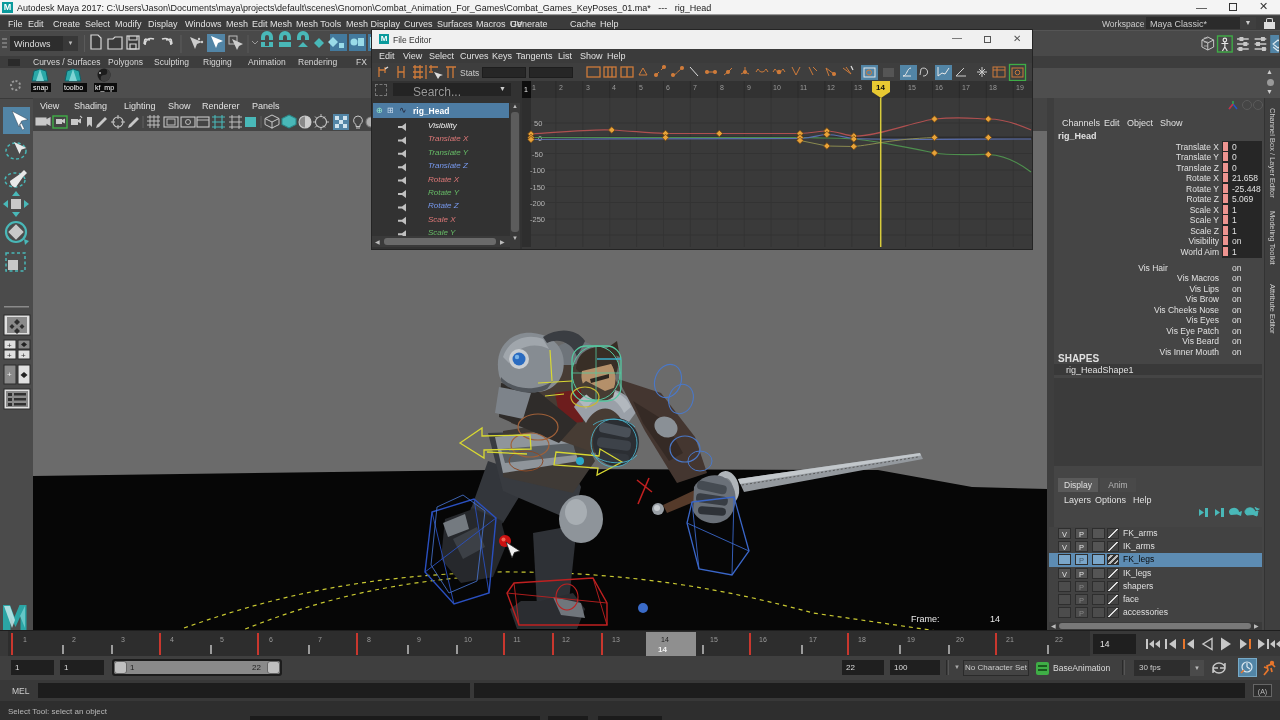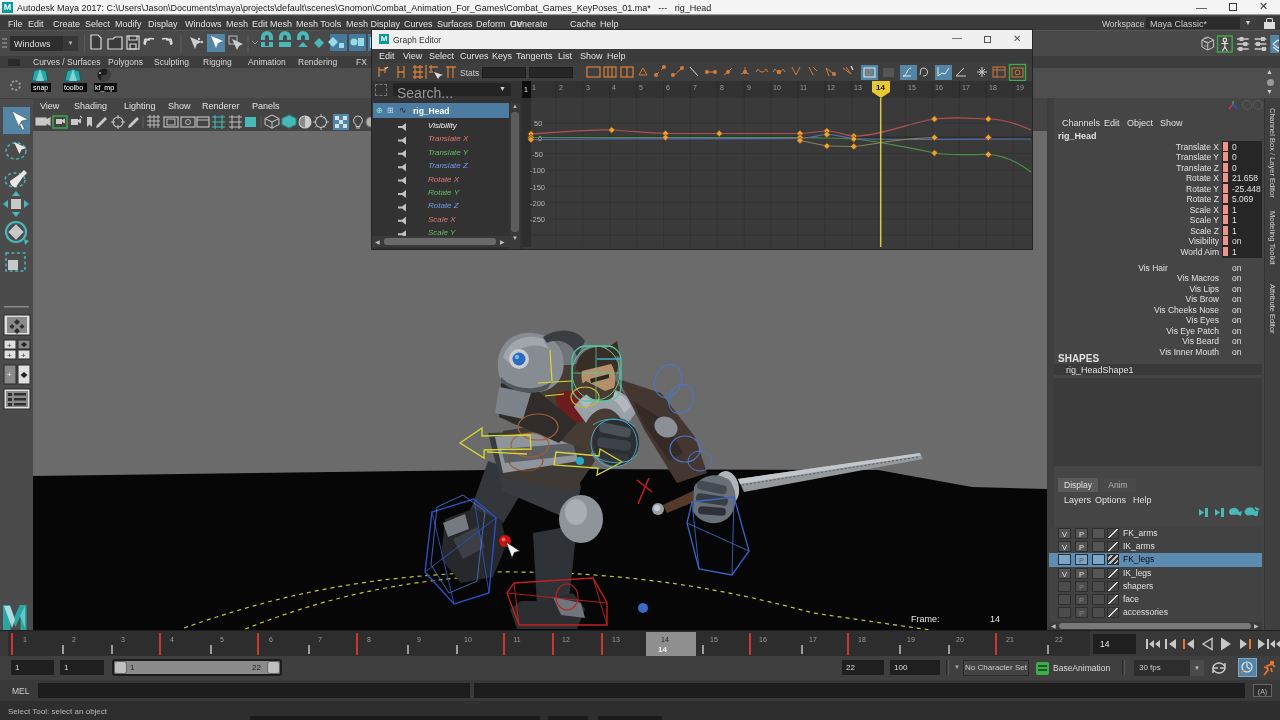--- a/index.html
+++ b/index.html
@@ -28,21 +28,21 @@
   <span class="t" style="left:85px;top:3px;">Select</span>
   <span class="t" style="left:115px;top:3px;">Modify</span>
   <span class="t" style="left:148px;top:3px;">Display</span>
   <span class="t" style="left:185px;top:3px;">Windows</span>
   <span class="t" style="left:226px;top:3px;">Mesh</span>
   <span class="t" style="left:252px;top:3px;">Edit Mesh</span>
   <span class="t" style="left:296px;top:3px;">Mesh Tools</span>
   <span class="t" style="left:346px;top:3px;">Mesh Display</span>
   <span class="t" style="left:404px;top:3px;">Curves</span>
   <span class="t" style="left:437px;top:3px;">Surfaces</span>
-  <span class="t" style="left:476px;top:3px;">Deform</span>
+  <span class="t" style="left:476px;top:3px;">Macros</span>
   <span class="t" style="left:510px;top:3px;">UV</span>
   <span class="t" style="left:510px;top:3px;">Generate</span>
   <span class="t" style="left:570px;top:3px;">Cache</span>
   <span class="t" style="left:600px;top:3px;">Help</span>
   <span class="t" style="left:1102px;top:3px;color:#cccccc;font-size:8.5px;">Workspace :</span>
   <div class="abs" style="left:1146px;top:1px;width:110px;height:12px;background:#2b2b2b;"></div>
   <span class="t" style="left:1150px;top:3px;color:#cccccc;">Maya Classic*</span>
   <div class="abs" style="left:1240px;top:1px;width:16px;height:12px;background:#3f3f3f;color:#ccc;font-size:7px;text-align:center;line-height:12px;">▼</div>
   <div class="abs" style="left:1266px;top:2px;width:7px;height:5px;border:1.5px solid #ddd;border-radius:2px 2px 0 0;border-bottom:none;"></div>
   <div class="abs" style="left:1264px;top:6px;width:11px;height:7px;background:#ddd;"></div>
@@ -540,21 +540,21 @@
 
 <div class="abs" style="left:1264px;top:98px;width:16px;height:532px;background:#3f3f3f;border-left:1px solid #333;">
   <div class="t" style="left:3px;top:10px;font-size:7.5px;color:#ccc;writing-mode:vertical-rl;">Channel Box / Layer Editor</div>
   <div class="t" style="left:3px;top:113px;font-size:7.5px;color:#ccc;writing-mode:vertical-rl;">Modeling Toolkit</div>
   <div class="t" style="left:3px;top:186px;font-size:7.5px;color:#ccc;writing-mode:vertical-rl;">Attribute Editor</div>
 </div>
 
 <div class="abs" style="left:372px;top:30px;width:660px;height:219px;background:#3e3e3e;box-shadow:0 0 0 1px #242424;" id="gewin">
   <div class="abs" style="left:0;top:0;width:660px;height:19px;background:#f0f0f0;">
     <div class="abs" style="left:7px;top:4px;width:10px;height:10px;background:#0a9a9c;color:#fff;font-size:8px;font-weight:bold;text-align:center;line-height:10px;">M</div>
-    <span class="t" style="left:21px;top:5px;font-size:8.5px;color:#333;">Graph Editor</span>
+    <span class="t" style="left:21px;top:5px;font-size:8.5px;color:#333;">File Editor</span>
     <span class="t" style="left:580px;top:2px;font-size:10px;color:#555;">―</span>
     <div class="abs" style="left:612px;top:6px;width:7px;height:7px;border:1px solid #555;"></div>
     <span class="t" style="left:641px;top:3px;font-size:10px;color:#555;">✕</span>
   </div>
   <div class="abs" style="left:0;top:19px;width:660px;height:14px;background:#3b3b3b;font-size:9px;color:#e0e0e0;">
     <span class="t" style="left:7px;top:2px;">Edit</span>
     <span class="t" style="left:31px;top:2px;">View</span>
     <span class="t" style="left:57px;top:2px;">Select</span>
     <span class="t" style="left:88px;top:2px;">Curves</span>
     <span class="t" style="left:120px;top:2px;">Keys</span>
@@ -626,21 +626,21 @@
         <g stroke="#cf7b3a" fill="none">
               <rect x="640" y="5" width="11" height="9"></rect>
               <circle cx="645.5" cy="9.5" r="2.3"></circle>
             </g>
       </g>
     </svg>
   </div>
   <div class="abs" style="left:0;top:51px;width:150px;height:168px;background:#323232;" id="getree">
     <div class="abs" style="left:3px;top:3px;width:12px;height:12px;border:1px dashed #777;"></div>
     <div class="abs" style="left:21px;top:2px;width:118px;height:13px;background:#242424;">
-      <span class="t" style="left:4px;top:2px;font-size:14px;color:#999;">Search...</span>
+      <span class="t" style="left:20px;top:2px;font-size:12px;color:#999;">Search...</span>
       <span class="t" style="left:106px;top:2px;font-size:7px;color:#ccc;">▼</span>
     </div>
     <div class="abs" style="left:1px;top:22px;width:136px;height:15px;background:#4d7ca3;">
       <span class="t" style="left:3px;top:3px;font-size:8px;color:#9ec;">⊕</span>
       <span class="t" style="left:14px;top:3px;font-size:8px;color:#cde;">⊞</span>
       <span class="t" style="left:26px;top:2px;font-size:9px;color:#223;">∿</span>
       <span class="t" style="left:40px;top:3px;font-size:8.5px;color:#fff;font-weight:bold;">rig_Head</span>
     </div>
     <div id="treerows" style="position:absolute;left:0;top:39px;width:138px;height:130px;font-size:8px;font-style:italic;">
       <svg class="abs" style="left:24px;top:2px;" width="14" height="122" viewBox="0 0 14 122">

